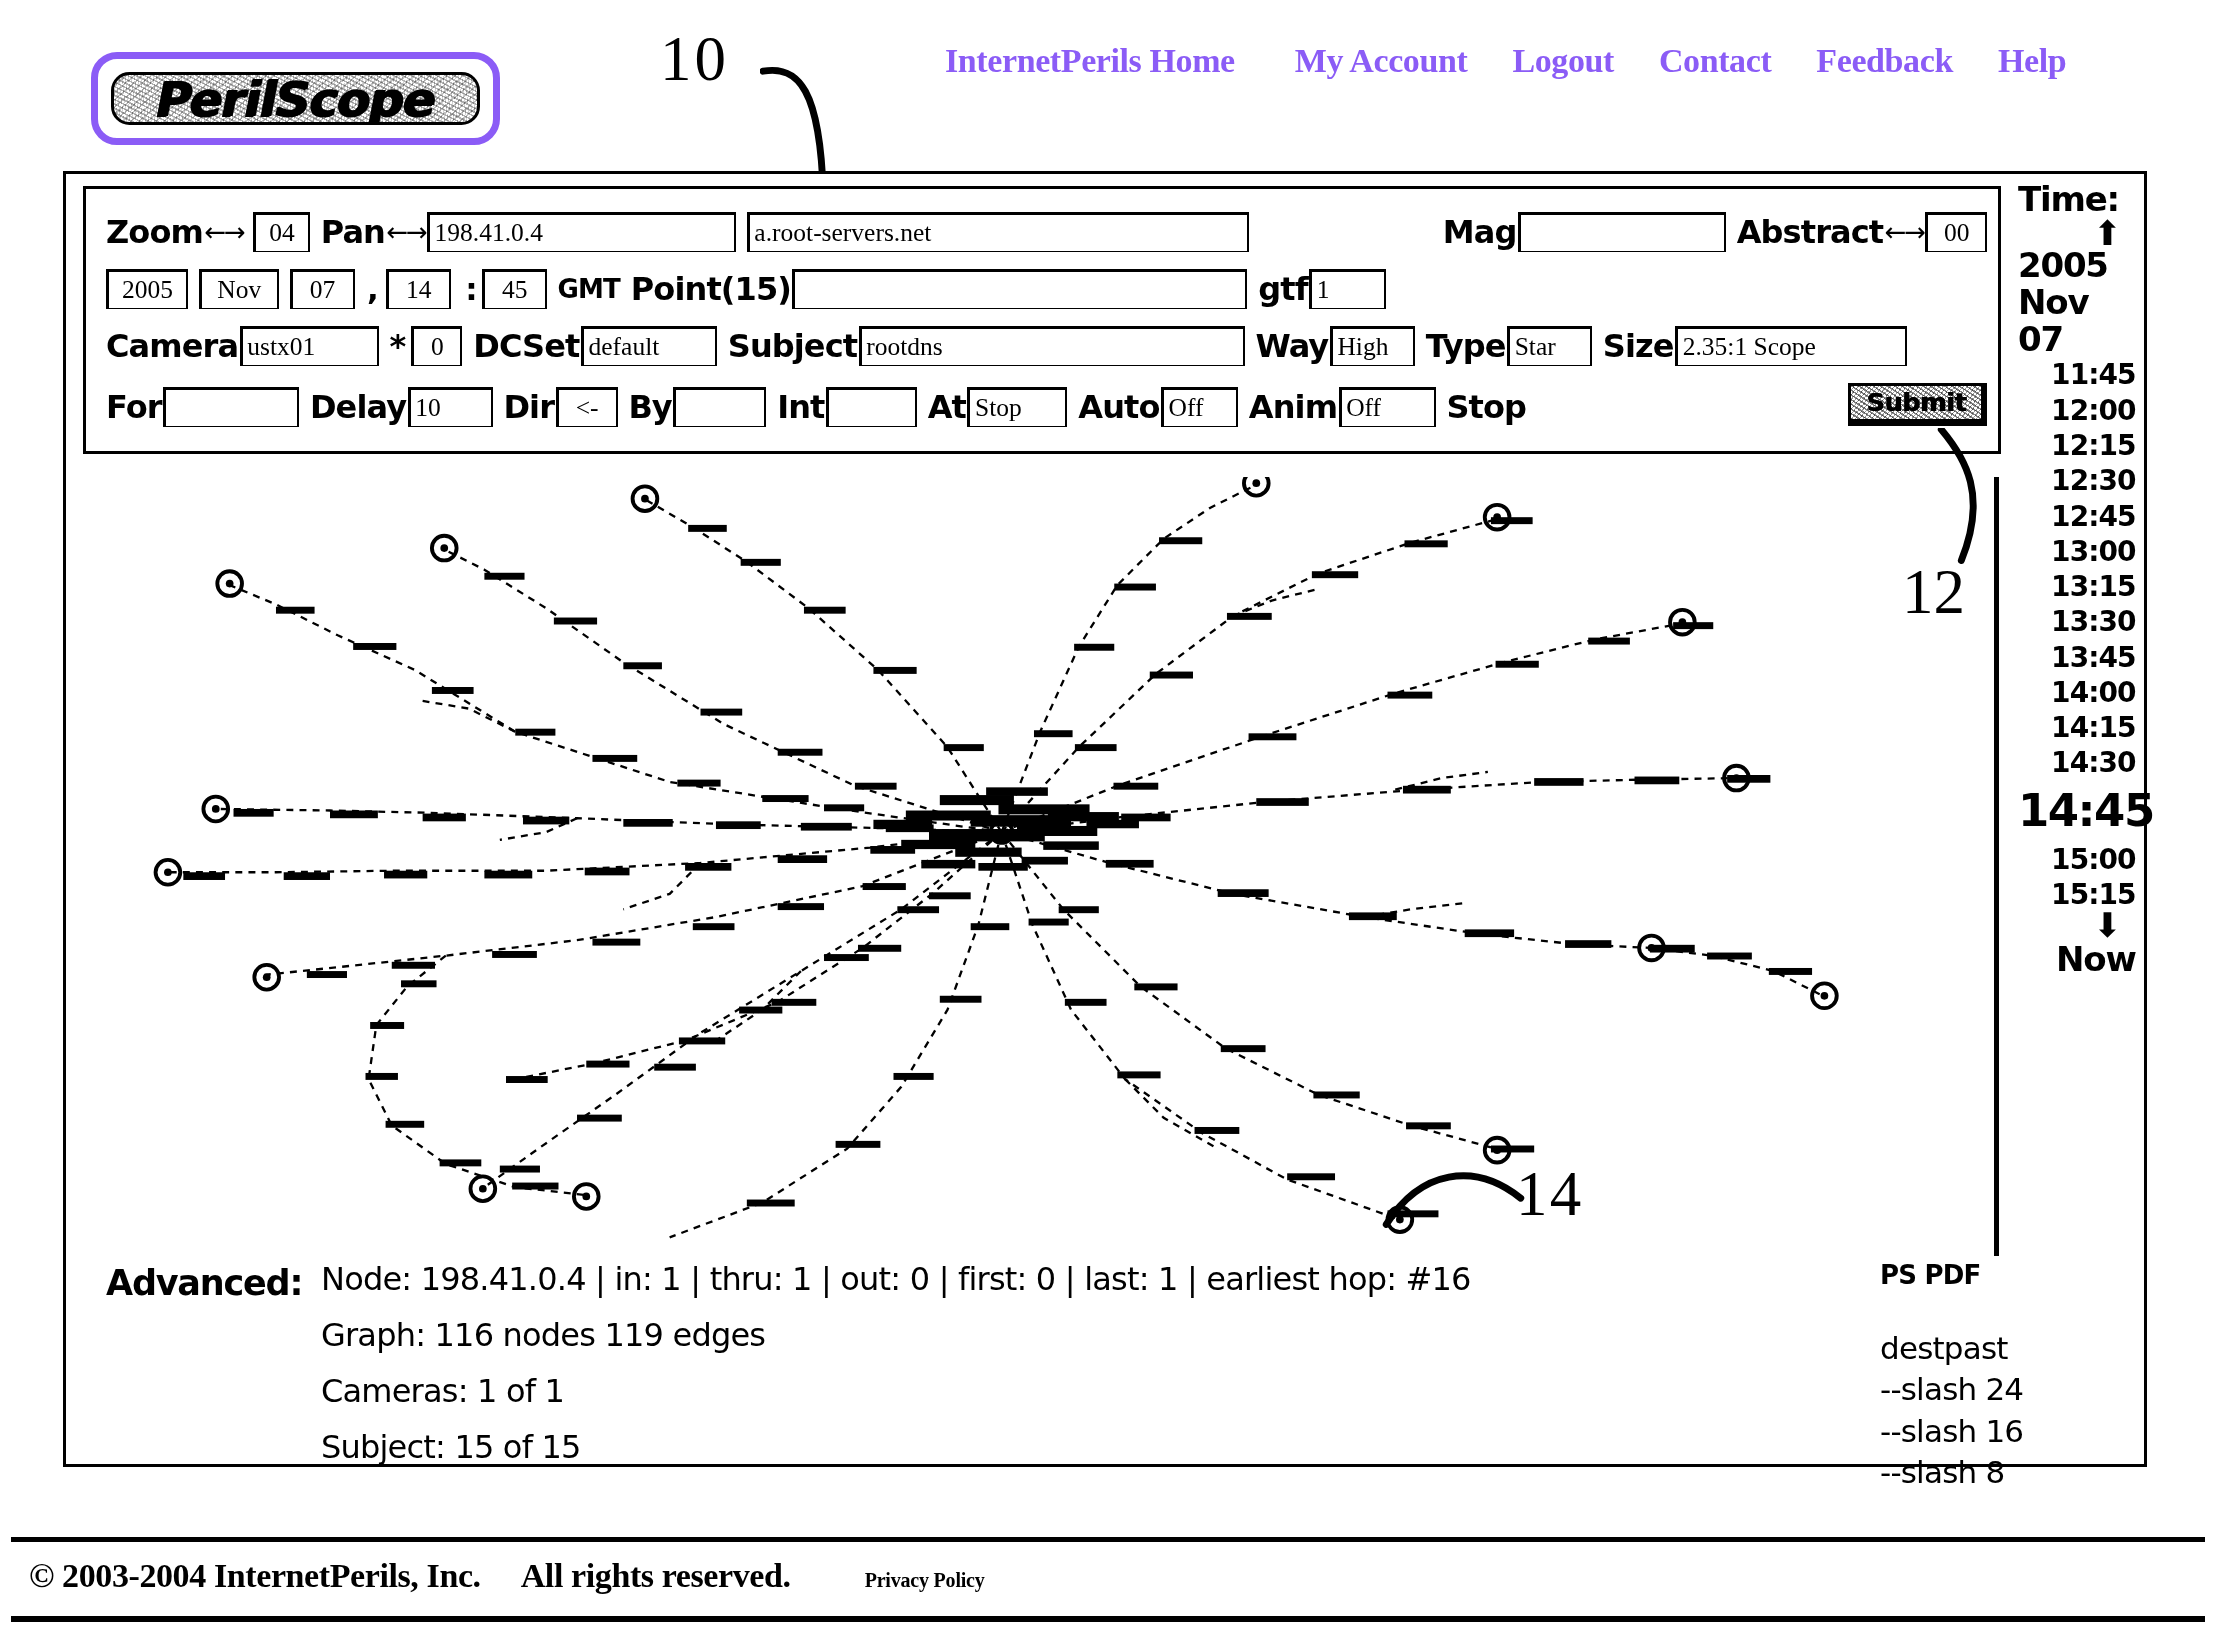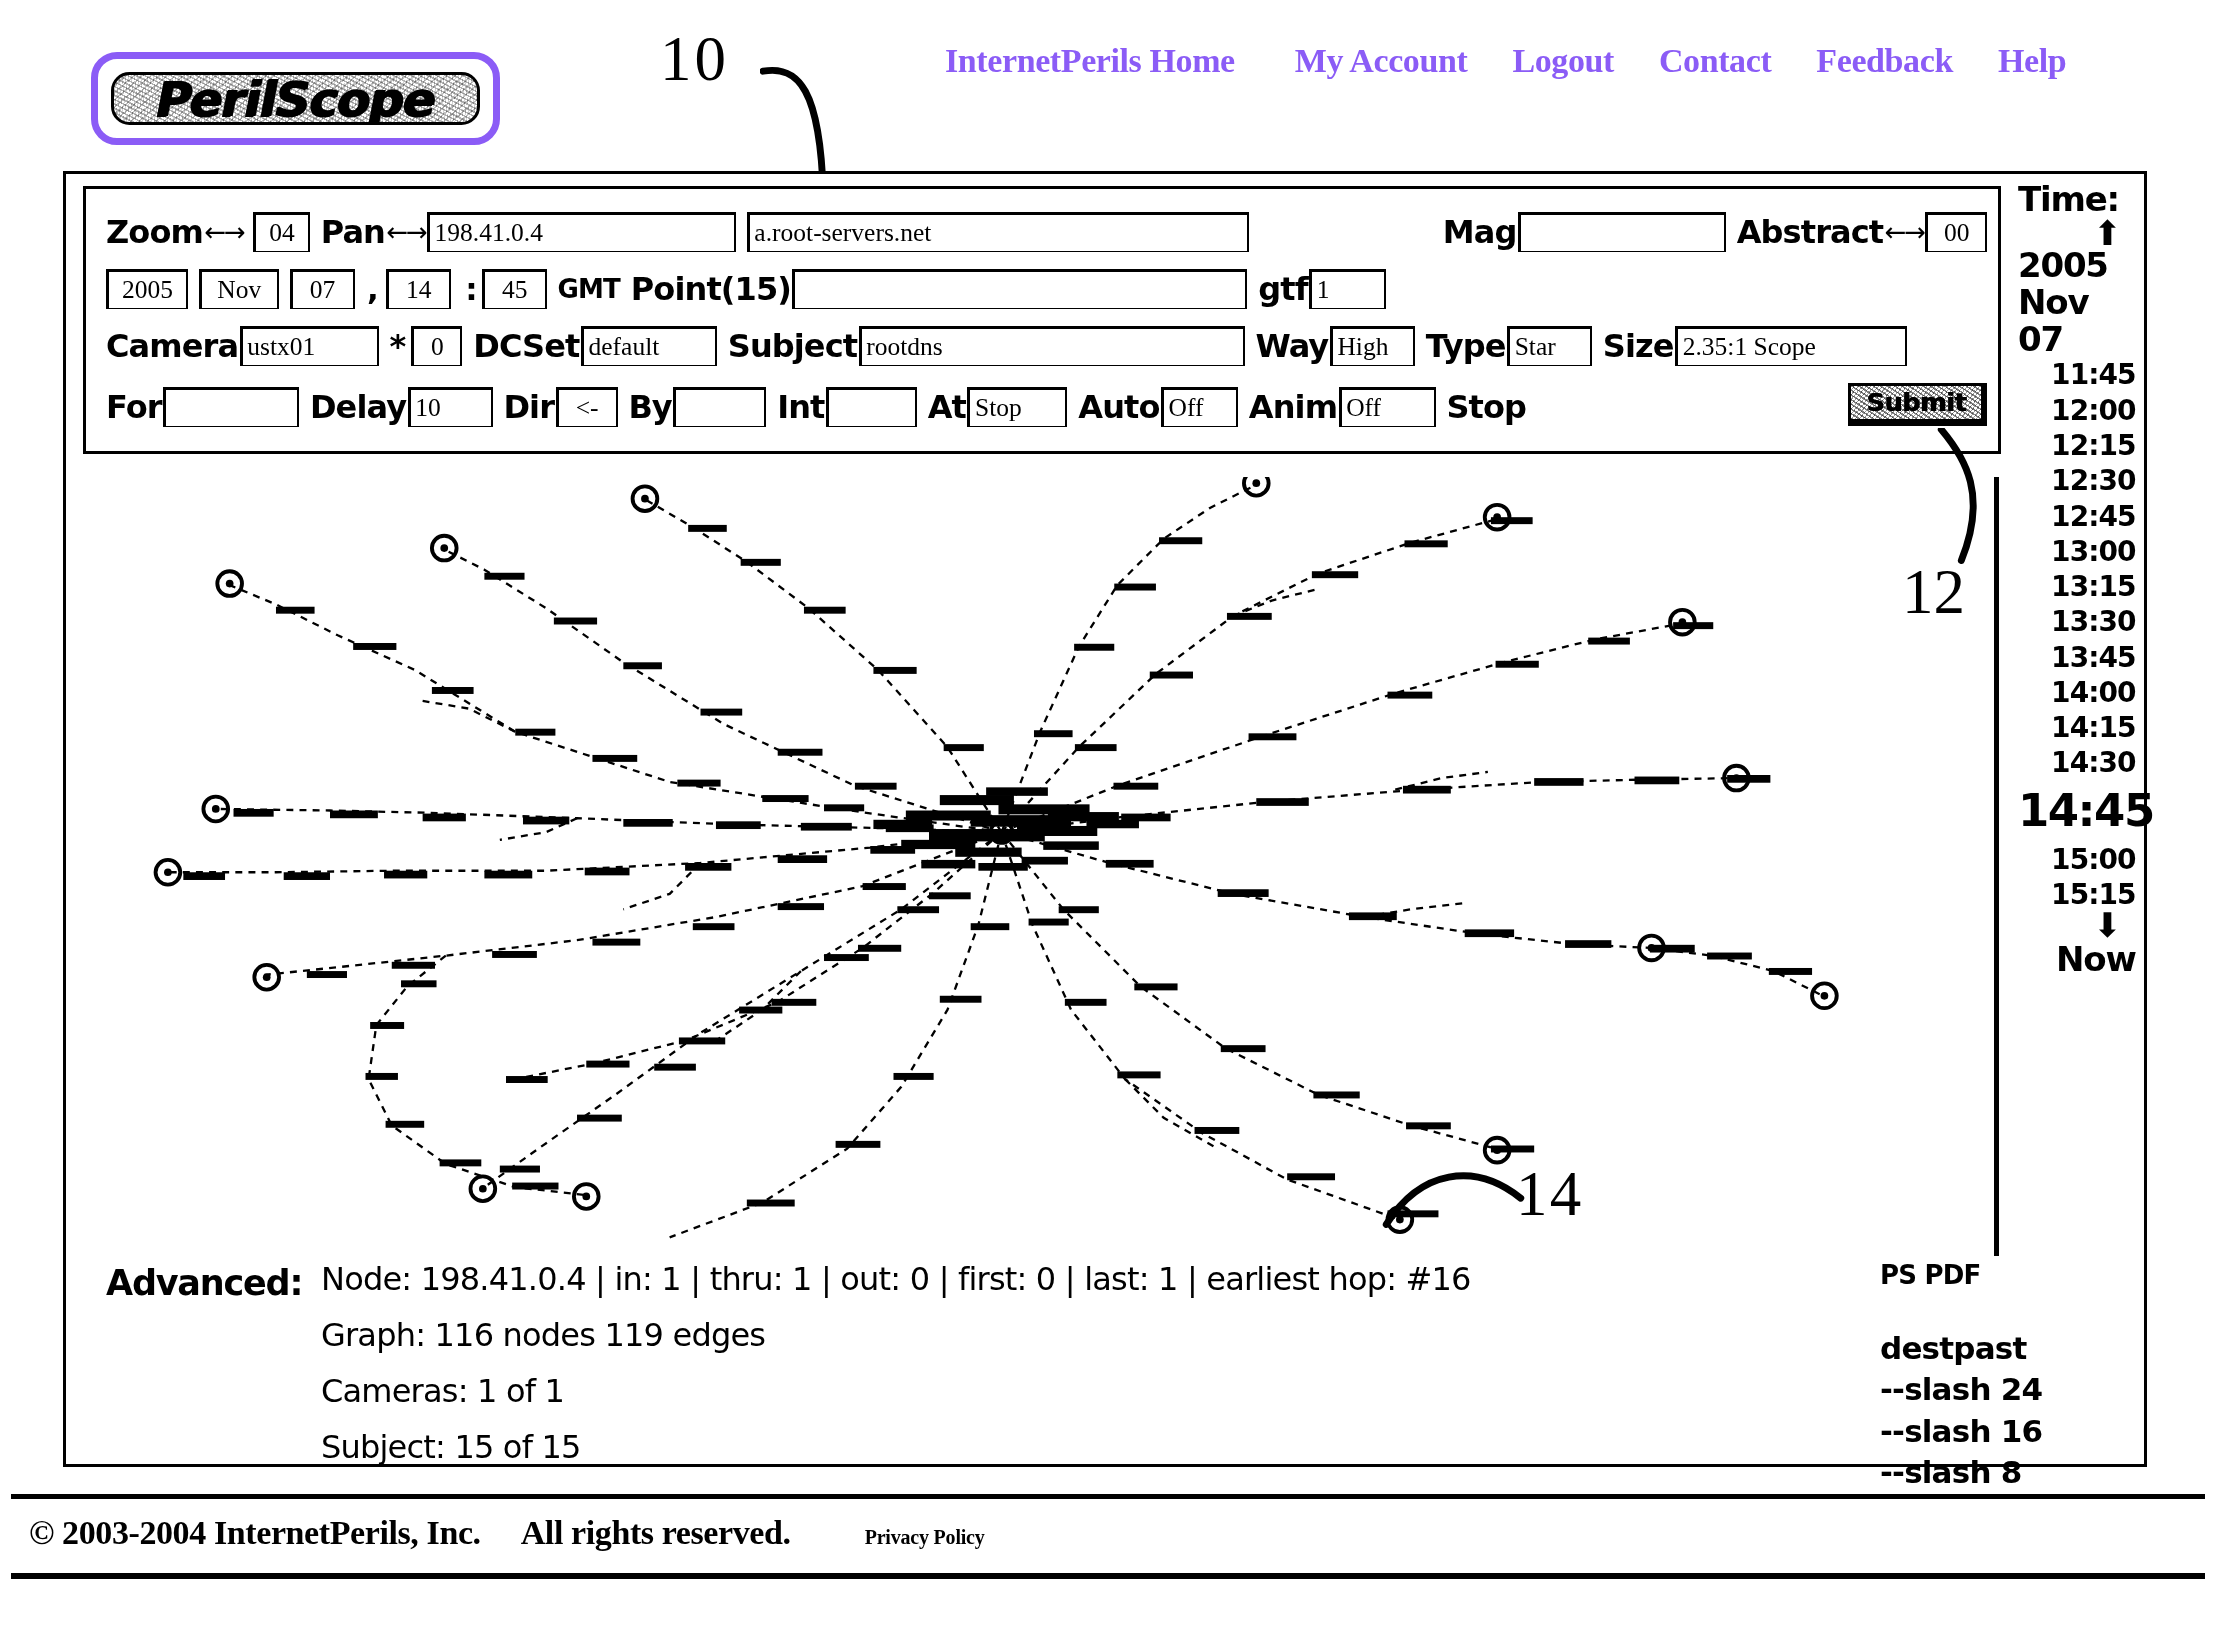--- a/index.html
+++ b/index.html
@@ -243,25 +243,25 @@
   .adv-line {
     font-family: "DejaVu Sans", sans-serif;
     font-size: 32px; letter-spacing: -0.8px;
     margin-bottom: 18px; white-space: nowrap;
   }
   .adv-right {
     position: absolute; left: 1814px; top: 6.2px;
     font-family: "DejaVu Sans", sans-serif;
   }
   .psspdf { font-size: 26px; letter-spacing: -0.8px; margin-bottom: 38px; cursor:pointer;font-weight:bold;}
-  .destpast { font-size: 31px; letter-spacing: -0.8px; line-height: 1.33; font-weight: bold; }
+  .destpast { font-size: 31px; letter-spacing: -0.8px; line-height: 1.33; }
   .destpast div { cursor: pointer; }
 
   
-  .footer { position: absolute; left: 0; top: 1494px; width: 2216px; }
+  .footer { position: absolute; left: 0; top: 1537px; width: 2216px; }
   .frule {
     height: 5.4px; background: #000; margin: 0 10.8px;
   }
   .frule.b2 { margin-top: 74px; }
   .fcontent {
     position: absolute; left: 29px; top: 20px;
     display: flex; align-items: baseline; white-space: nowrap;
   }
   .fcopy {
     font-family: "Liberation Serif", serif;

